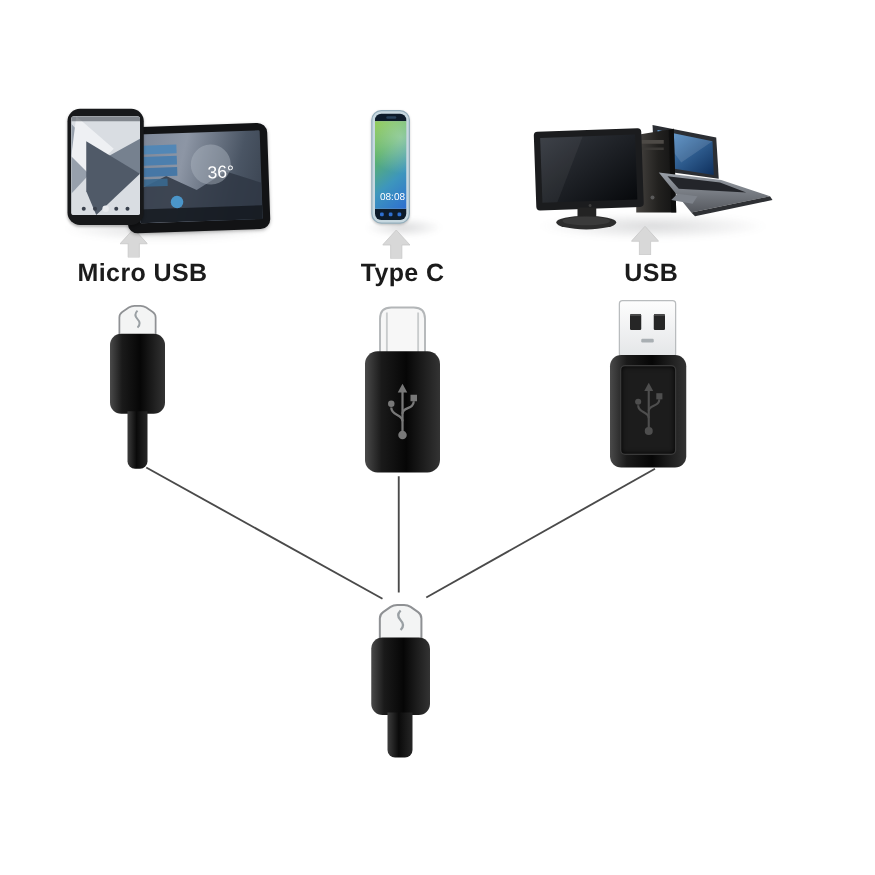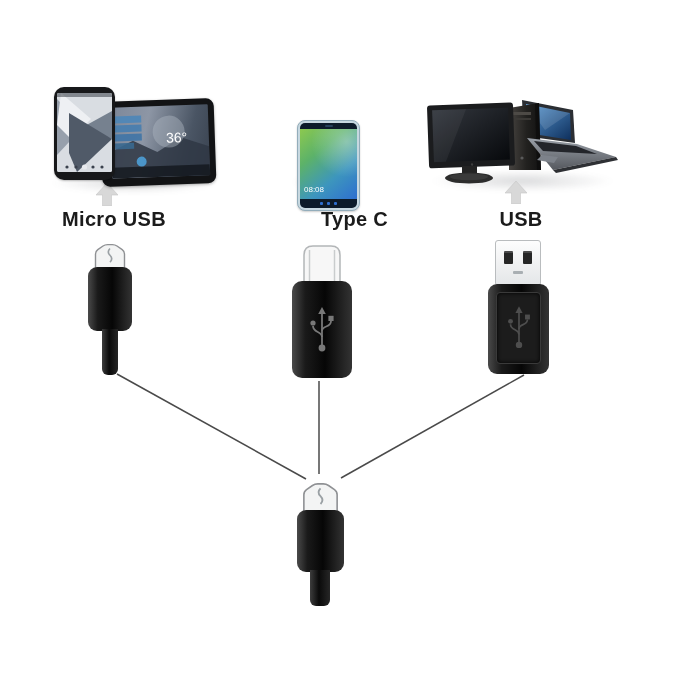--- a/index.html
+++ b/index.html
@@ -16,23 +16,23 @@
          box-shadow:0 1px 2px rgba(0,0,0,.25);}
   .nexus .screen{width:100%;height:100%;border-radius:2px;overflow:hidden;background:#d9dde2;}
   
   .tablet{position:absolute;left:101px;top:100px;width:114px;height:85px;background:#121315;
           border-radius:8px;padding:6px 6px 8px 10px;box-sizing:border-box;z-index:2;
           transform:rotate(-2deg);box-shadow:0 1px 3px rgba(0,0,0,.3);}
   .tablet .screen{position:relative;width:100%;height:100%;overflow:hidden;border-radius:1px;
           background:linear-gradient(105deg,#7c8799 0%,#8d96a5 35%,#4a5564 75%,#39424f 100%);}
   .tablet .temp{position:absolute;right:22%;top:34%;color:#fff;font-size:14px;font-weight:400;}
   
-  .huawei{position:absolute;left:297px;top:88px;width:63px;height:91px;background:#c7d8e0;
+  .huawei{position:absolute;left:297px;top:88px;width:31px;height:91px;background:#c7d8e0;
           border:1px solid #93adbb;border-radius:8px;padding:2px;box-sizing:border-box;z-index:2;
-          display:flex;flex-direction:column;box-shadow:0 1px 2px rgba(0,0,0,.2);margin-top:32px;}
+          display:flex;flex-direction:column;box-shadow:0 1px 2px rgba(0,0,0,.2);}
   .huawei .top-bezel{height:6px;background:#0d1b2a;border-radius:5px 5px 0 0;position:relative;}
   .huawei .top-bezel i{position:absolute;left:50%;top:2px;width:8px;height:2px;margin-left:-4px;
           background:#27415a;border-radius:1px;}
   .huawei .screen{flex:1;position:relative;
           background:linear-gradient(140deg,#8cc94f 0%,#5cb269 32%,#3d96bd 66%,#2e6fd0 100%);}
   .huawei .screen:after{content:"";position:absolute;inset:0;
           background:radial-gradient(circle at 82% 18%,rgba(255,255,255,.35),rgba(255,255,255,0) 48%);}
   .huawei .time{position:absolute;left:4px;bottom:5px;color:#fff;font-size:8px;z-index:1;}
   .huawei .bot-bezel{height:9px;background:#0d1b2a;border-radius:0 0 5px 5px;display:flex;
           align-items:center;justify-content:center;gap:4px;}
@@ -137,21 +137,21 @@
       <b></b>
       <b></b>
       <b></b>
     </div>
   </div>
 
   <svg class="up-arrow" style="left:306px;top:184px;" viewBox="0 0 22 23">
     <polygon points="11,0 22,12 15.5,12 15.5,23 6.5,23 6.5,12 0,12" fill="#d8d8d8" stroke="#c6c6c6" stroke-width=".6"></polygon>
   </svg>
 
-  <div class="port-label" style="left:228px;top:208px;text-align:right;">Type C</div>
+  <div class="port-label" style="left:242px;top:208px;">Type C</div>
 
   <div class="typec-adapter">
     <svg style="position:absolute;left:9px;top:0;" width="42" height="40" viewBox="0 0 42 40">
       <path d="M3,40 L3,12 Q3,3 12,3 L30,3 Q39,3 39,12 L39,40 Z" fill="#f7f7f7" stroke="#b3b6b8" stroke-width="1.5"></path>
       <line x1="8.5" y1="7" x2="8.5" y2="40" stroke="#c9cccd" stroke-width="1.5"></line>
       <line x1="33.5" y1="7" x2="33.5" y2="40" stroke="#c9cccd" stroke-width="1.5"></line>
     </svg>
     <div class="body blk-body">
       <svg class="trident" style="top:24px;" width="34" height="48" viewBox="0 0 34 48">
         <g fill="none" stroke="#787878" stroke-width="1.8">

